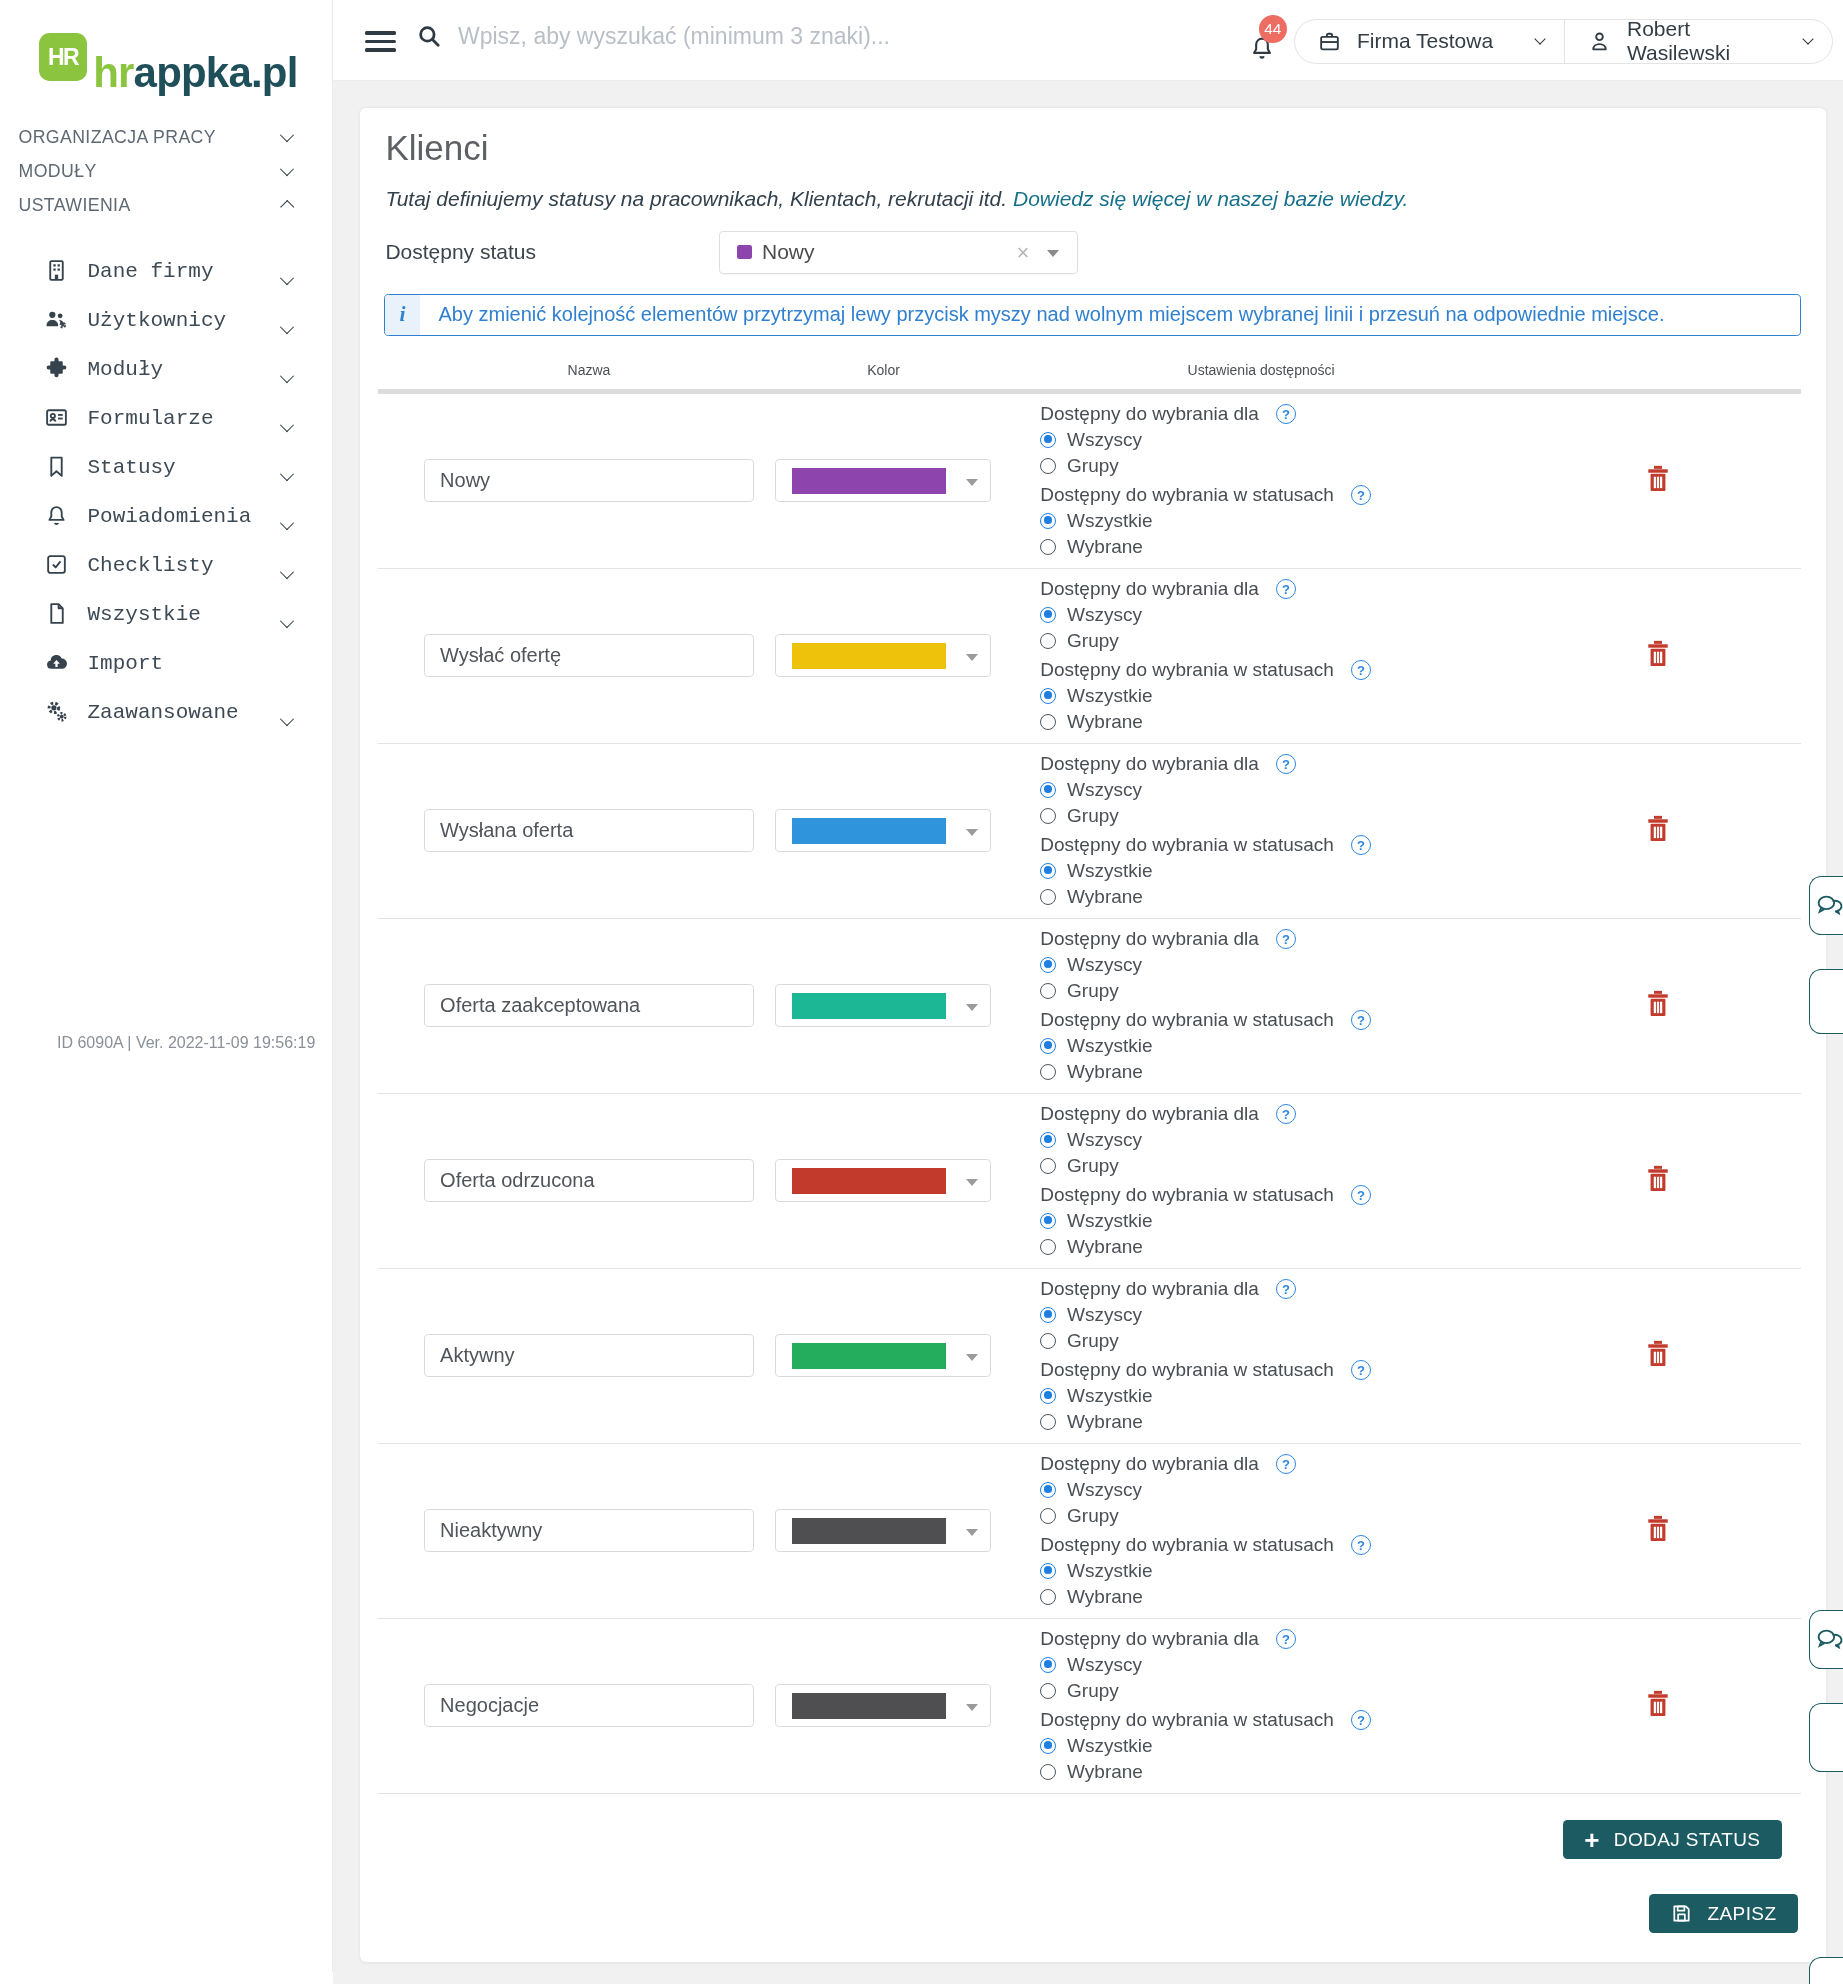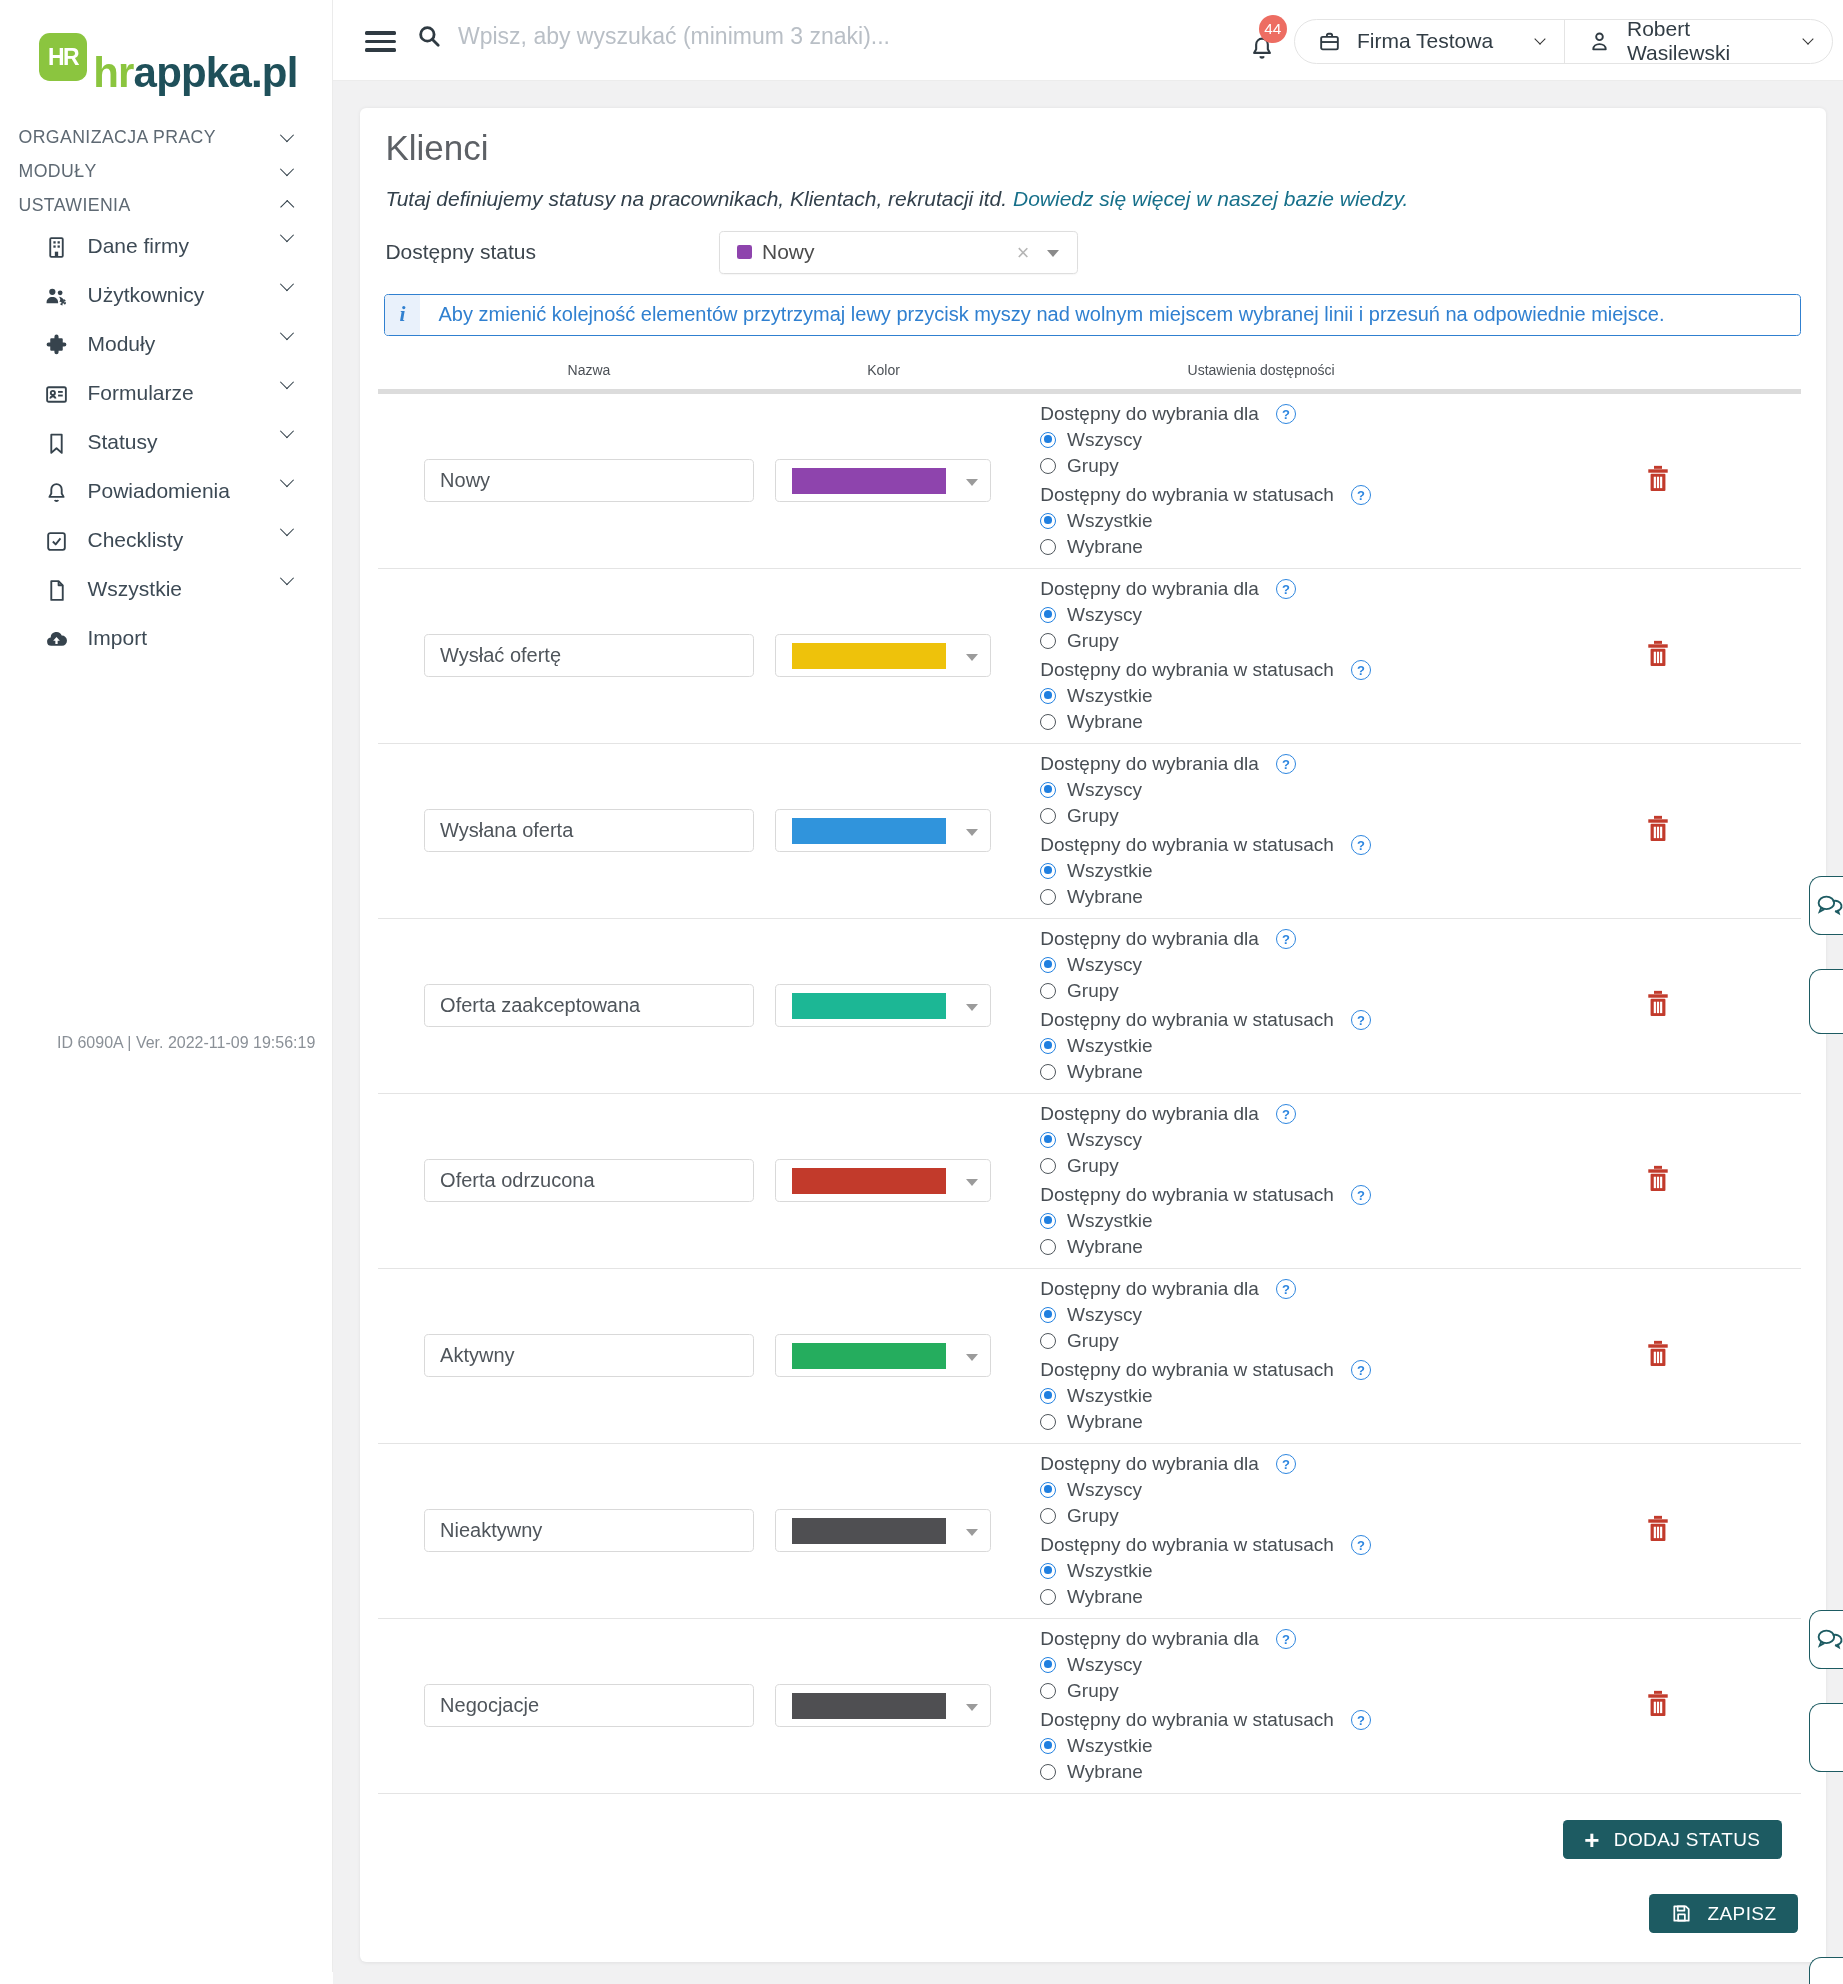--- a/index.html
+++ b/index.html
@@ -13,21 +13,21 @@
   .logo-icon{width:48px;height:48px;border-radius:10.8px;background:#8bc53f;color:#fff;
              display:flex;align-items:center;justify-content:center;font-weight:bold;
              font-size:23px;letter-spacing:-1.5px;}
   .logo-text{font-size:42px;font-weight:bold;letter-spacing:-0.8px;margin-top:32px;}
   .lg-green{color:#8bc53f;} .lg-dark{color:#1f505a;}
   #sections{margin-top:23px;}
   .side-section{display:flex;align-items:center;justify-content:space-between;
                 height:34px;padding:0 40px 0 18.5px;cursor:pointer;}
   .side-section-label{font-size:17.7px;color:#5e6973;letter-spacing:0.4px;}
   #side-items{margin-top:12.3px;}
-  .side-item{display:flex;align-items:flex-start;height:49px;padding:0 40px 0 43px;cursor:pointer;}
+  .side-item{display:flex;align-items:flex-end;height:49px;padding:0 40px 0 43px;cursor:pointer;font-family:Liberation Mono, monospace;}
   .side-item .ic{width:26px;height:26px;flex:0 0 26px;display:flex;align-items:center;justify-content:center;}
   .side-item .ic svg{width:25px;height:25px;}
   .side-item-label{font-size:21px;color:#3d4a55;margin-left:18.5px;flex:1;}
   .chev{width:9.2px;height:9.2px;border-left:1.9px solid #2e3c46;border-bottom:1.9px solid #2e3c46;
         transform:rotate(-45deg);margin-top:-4.6px;flex:0 0 9.2px;}
   .chev.up{transform:rotate(135deg);margin-top:4.6px;}
   .version{position:absolute;top:1034px;left:57px;font-size:16px;color:#8a9097;}
 
   
   #topbar{position:absolute;left:333px;top:0;right:0;height:81px;background:#fff;
@@ -257,20 +257,32 @@
     <span class="ic">
           <svg viewBox="0 0 24 24">
             <path fill="#36434d" d="M7 18a4 4 0 0 1-.6-7.96A5.5 5.5 0 0 1 17 8.2 4.3 4.3 0 0 1 17.3 18H7z"></path>
             <polygon fill="#fff" points="12,9.5 15.2,13.2 13.1,13.2 13.1,16.2 10.9,16.2 10.9,13.2 8.8,13.2"></polygon>
           </svg>
         </span>
     <span class="side-item-label">Import</span>
 
   </div>
 
+  <div class="side-item">
+    <span class="ic">
+          <svg viewBox="0 0 24 24">
+            <circle cx="9.5" cy="8.5" r="4.6" fill="none" stroke="#36434d" stroke-width="2.8" stroke-dasharray="2.4 2.1"></circle>
+            <circle cx="9.5" cy="8.5" r="2.5" fill="#36434d"></circle>
+            <circle cx="17" cy="17" r="3.4" fill="none" stroke="#36434d" stroke-width="2.4" stroke-dasharray="1.9 1.7"></circle>
+            <circle cx="17" cy="17" r="1.8" fill="#36434d"></circle>
+          </svg>
+        </span>
+    <span class="side-item-label">Zaawansowane</span>
+    <span class="chev"></span>
+  </div>
 </div>
   <div class="version">ID 6090A | Ver. 2022-11-09 19:56:19</div>
 </div>
 
 <div id="topbar">
   <div class="hamburger">
       <span></span>
       <span></span>
       <span></span>
     </div>

